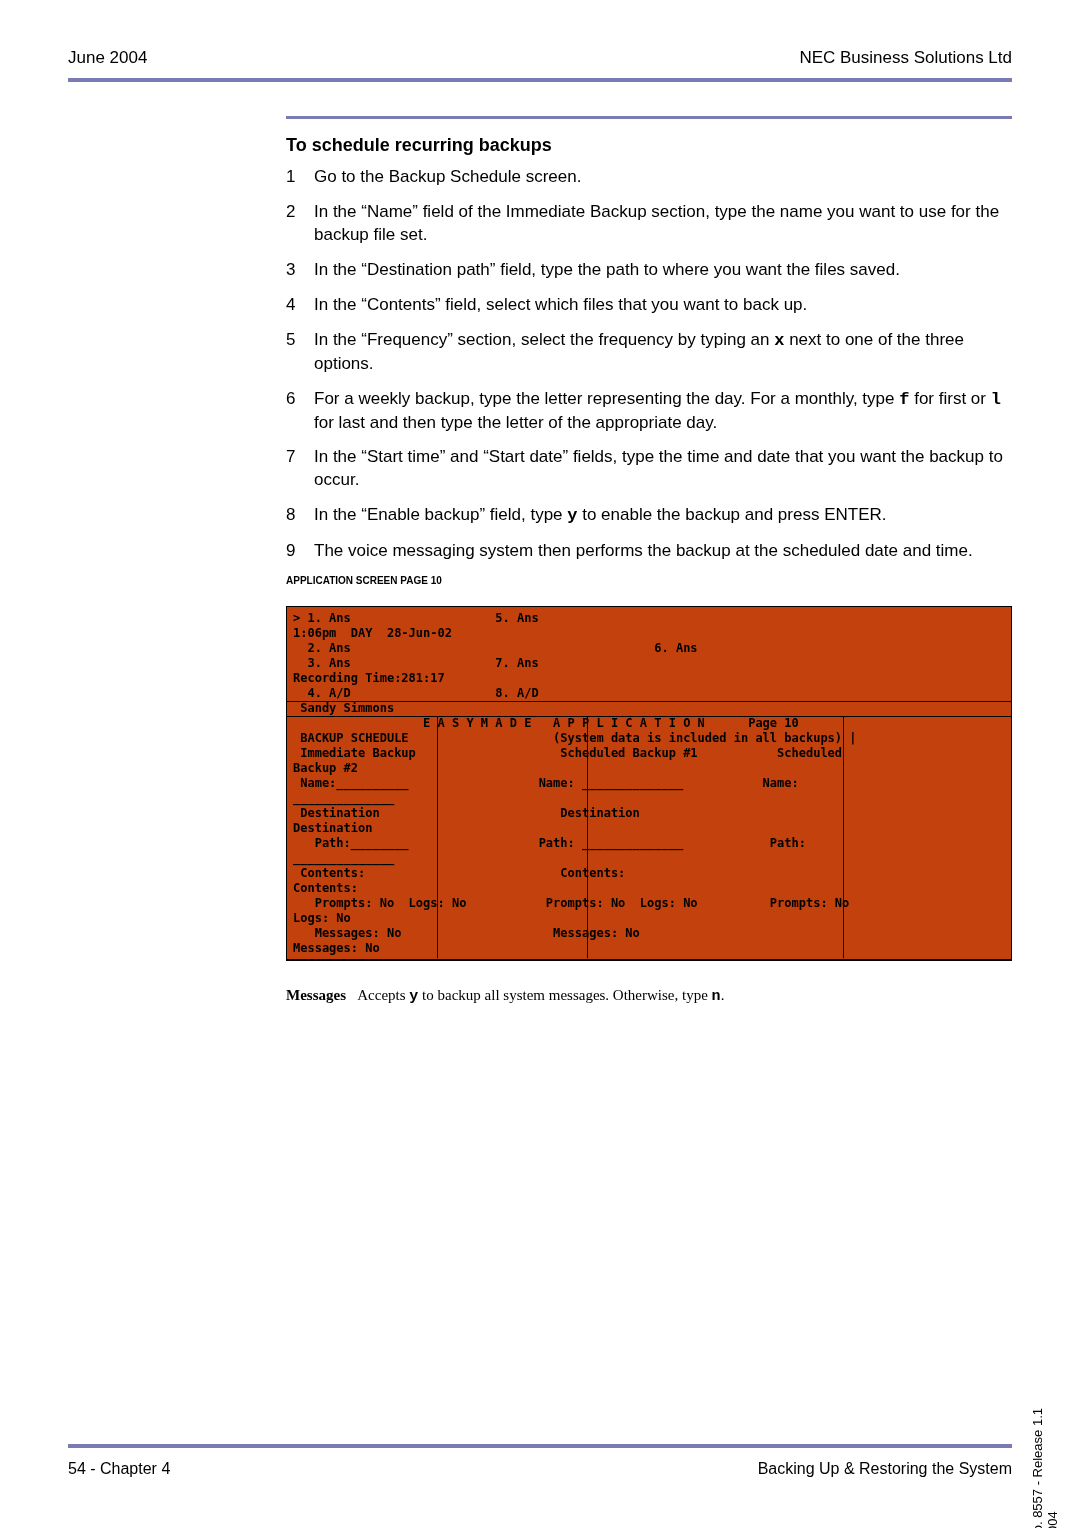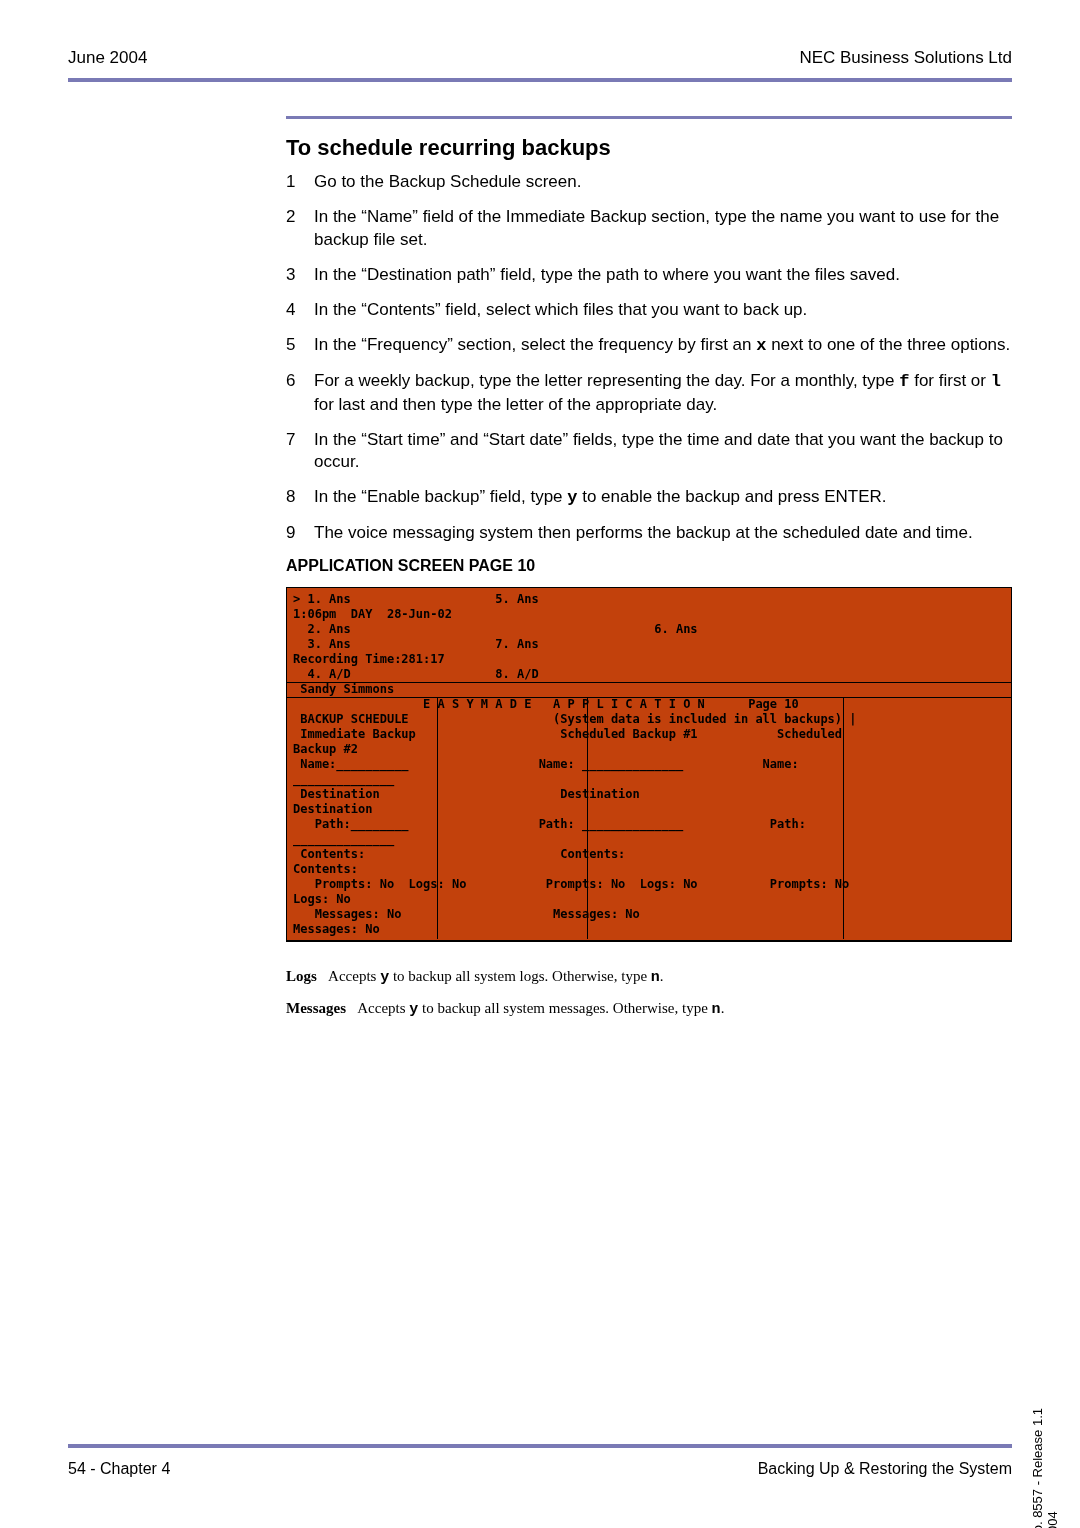--- a/index.html
+++ b/index.html
@@ -5,32 +5,32 @@
   * { margin: 0; padding: 0; box-sizing: border-box; }
   html, body { font-family: Arial, Helvetica, sans-serif; background: #fff; color: #000; }
   body { width: 1080px; height: 1528px; position: relative; padding: 48px 68px 56px 68px; }
 
   .header-row { display: flex; justify-content: space-between; font-size: 17px; margin-bottom: 10px; }
   .header-rule { height: 4px; background: #7a7ab5; margin-bottom: 34px; }
 
   .content { margin-left: 218px; }
 
   .section-rule { height: 3px; background: #7a7ab5; margin-bottom: 16px; }
-  .section-heading { font-size: 22px; font-weight: bold; margin-bottom: 10px; }
+  .section-heading { font-size: 18px; font-weight: bold; margin-bottom: 10px; }
 
   ol.steps { list-style: none; counter-reset: step; font-size: 17px; line-height: 1.35; }
   ol.steps > li { counter-increment: step; display: flex; margin-bottom: 12px; justify-content: center; }
   ol.steps > li::before { content: counter(step); width: 28px; flex: 0 0 28px; }
   ol.steps > li > span { flex: 1 1 auto; }
   ol.steps code { font-family: "Courier New", monospace; font-weight: bold; }
 
   .note { font-size: 17px; line-height: 1.35; display: flex; margin: 8px 0 22px 0; }
   .note-label { font-weight: bold; width: 62px; flex: 0 0 62px; }
 
-  .screen-title { font-size: 16px; font-weight: bold; margin-bottom: 12px; }
+  .screen-title { font-size: 10px; font-weight: bold; margin-bottom: 20px; }
   .screen-box { border: 1px solid #000; background: #c2410c; font-family: "Courier New", monospace; font-size: 12px; font-weight: bold; line-height: 1.25; position: relative; padding: 0; margin-bottom: 24px; }
   .screen-box pre { white-space: pre; padding: 4px 6px; }
   .screen-inner-rows { position: absolute; left: 0; right: 0; }
   .row-line { border-top: 1px solid #000; border-bottom: 1px solid #000; height: 16px; }
   .vline { position: absolute; top: 0; bottom: 0; width: 1px; background: #000; }
 
   .screen-bottom-rule { position: absolute; left: 0; right: 0; bottom: 0; height: 1px; background: #000; }
 
   .field-defs { font-family: "Times New Roman", Times, serif; font-size: 15px; line-height: 1.4; }
   .field-defs p { margin-bottom: 10px; }
@@ -64,21 +64,21 @@
         <span>In the “Name” field of the Immediate Backup section, type the name you want to use for the backup file set.</span>
       </li>
     <li>
         <span>In the “Destination path” field, type the path to where you want the files saved.</span>
       </li>
     <li>
         <span>In the “Contents” field, select which files that you want to back up.</span>
       </li>
     <li>
         <span>
-      <span>In the “Frequency” section, select the frequency by first an </span><code>x</code><span> next to one of the three options.</span>
+      <span>In the “Frequency” section, select the frequency by typing an </span><code>x</code><span> next to one of the three options.</span>
     </span>
       </li>
     <li>
         <span>
       <span>For a weekly backup, type the letter representing the day. For a monthly, type </span><code>f</code><span> for first or </span><code>l</code><span> for last and then type the letter of the appropriate day.</span>
     </span>
       </li>
     <li>
         <span>In the “Start time” and “Start date” fields, type the time and date that you want the backup to occur.</span>
       </li>
@@ -123,21 +123,20 @@
  Contents:                           Contents:
 Contents:
    Prompts: No  Logs: No           Prompts: No  Logs: No          Prompts: No
 Logs: No
    Messages: No                     Messages: No
 Messages: No</pre>
     <div class="screen-bottom-rule"></div>
   </div>
 
   <div class="field-defs">
-    <p><b>Logs</b>&nbsp;&nbsp;&nbsp;<span>Accepts </span><code>y</code><span> to backup all system logs. Otherwise, type  </span><code>n</code><span>.</span></p>
     <p><b>Messages</b>&nbsp;&nbsp;&nbsp;<span>Accepts </span><code>y</code><span> to backup all system messages. Otherwise, type  </span><code>n</code><span>.</span></p>
   </div>
 
 </div>
 
 <div class="sidewriting">
   <span>Doc. No. 8557 - Release 1.1</span><br>
   <span>June 2004</span>
 </div>
 

